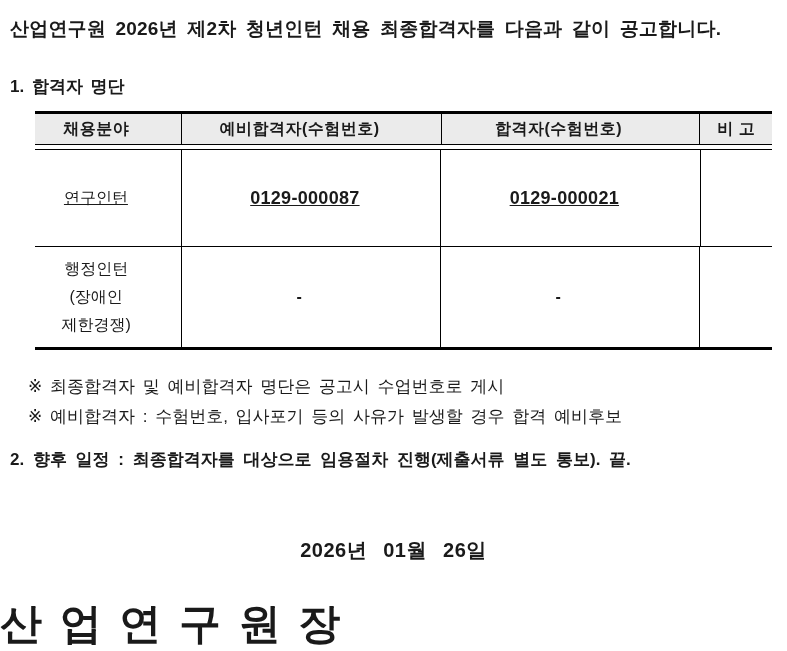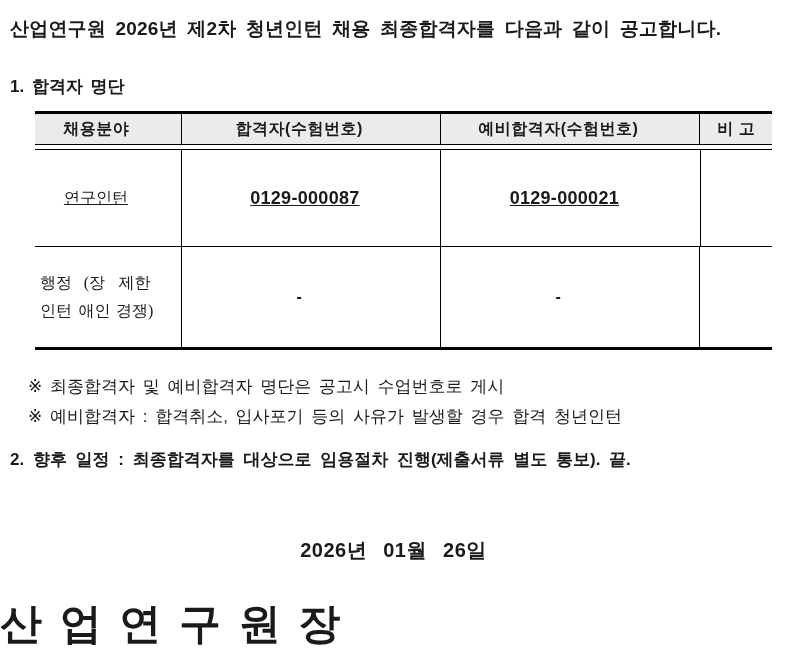--- a/index.html
+++ b/index.html
@@ -67,21 +67,21 @@
   .c3 { width: 35.4%; border-left: 1px solid #000; }
   .c4 { width: 10.9%; border-left: 1px solid #000; }
   .th {
     font-size: 16px;
     font-weight: 700;
     letter-spacing: 0.5px;
   }
   .td { font-size: 16px; }
   .td-num { font-size: 18px; font-weight: 700; letter-spacing: 0.3px; padding-left: 12px; }
   .td-dash { font-size: 16px; font-weight: 700; }
-  .field-multiline { flex-direction: row; line-height: 28px; font-size: 16px; font-family: Liberation Serif, serif; }
+  .field-multiline { flex-direction: column; line-height: 28px; font-size: 16px; }
   
   .notes {
     margin: 22px 0 0 28px;
     font-size: 17px;
     line-height: 30px;
     word-spacing: 3px;
   }
   .section2 {
     margin: 16px 0 0 10px;
     font-size: 17px;
@@ -111,22 +111,22 @@
 <div class="page">
 
   <div class="intro">산업연구원 2026년 제2차 청년인턴 채용 최종합격자를 다음과 같이 공고합니다.</div>
 
   <div class="section-title">1. 합격자 명단</div>
 
   <div class="tbl">
 
     <div class="tbl-row tbl-head">
       <div class="cell c1 th">채용분야</div>
+      <div class="cell c3 th">예비합격자(수험번호)</div>
       <div class="cell c2 th">합격자(수험번호)</div>
-      <div class="cell c3 th">예비합격자(수험번호)</div>
       <div class="cell c4 th">비 고</div>
     </div>
 
     <div class="dbl-gap"></div>
 
     <div class="tbl-row tbl-body-1">
       <div class="cell c1 td">연구인턴</div>
       <div class="cell c2 td-num">0129-000087</div>
       <div class="cell c3 td-num">0129-000021</div>
       <div class="cell c4 td"></div>
@@ -140,21 +140,21 @@
       </div>
       <div class="cell c2 td-dash">-</div>
       <div class="cell c3 td-dash">-</div>
       <div class="cell c4 td"></div>
     </div>
 
   </div>
 
   <div class="notes">
     <div>※ 최종합격자 및 예비합격자 명단은 공고시 수업번호로 게시</div>
-    <div>※ 예비합격자 : 합격취소, 입사포기 등의 사유가 발생할 경우 합격 청년인턴</div>
+    <div>※ 예비합격자 : 수험번호, 입사포기 등의 사유가 발생할 경우 합격 예비후보</div>
   </div>
 
   <div class="section2">2. 향후 일정 : 최종합격자를 대상으로 임용절차 진행(제출서류 별도 통보).  끝.</div>
 
   <div class="doc-date">2026년 01월 26일</div>
 
   <div class="signature">산 업 연 구 원 장</div>
 
 </div>
 

